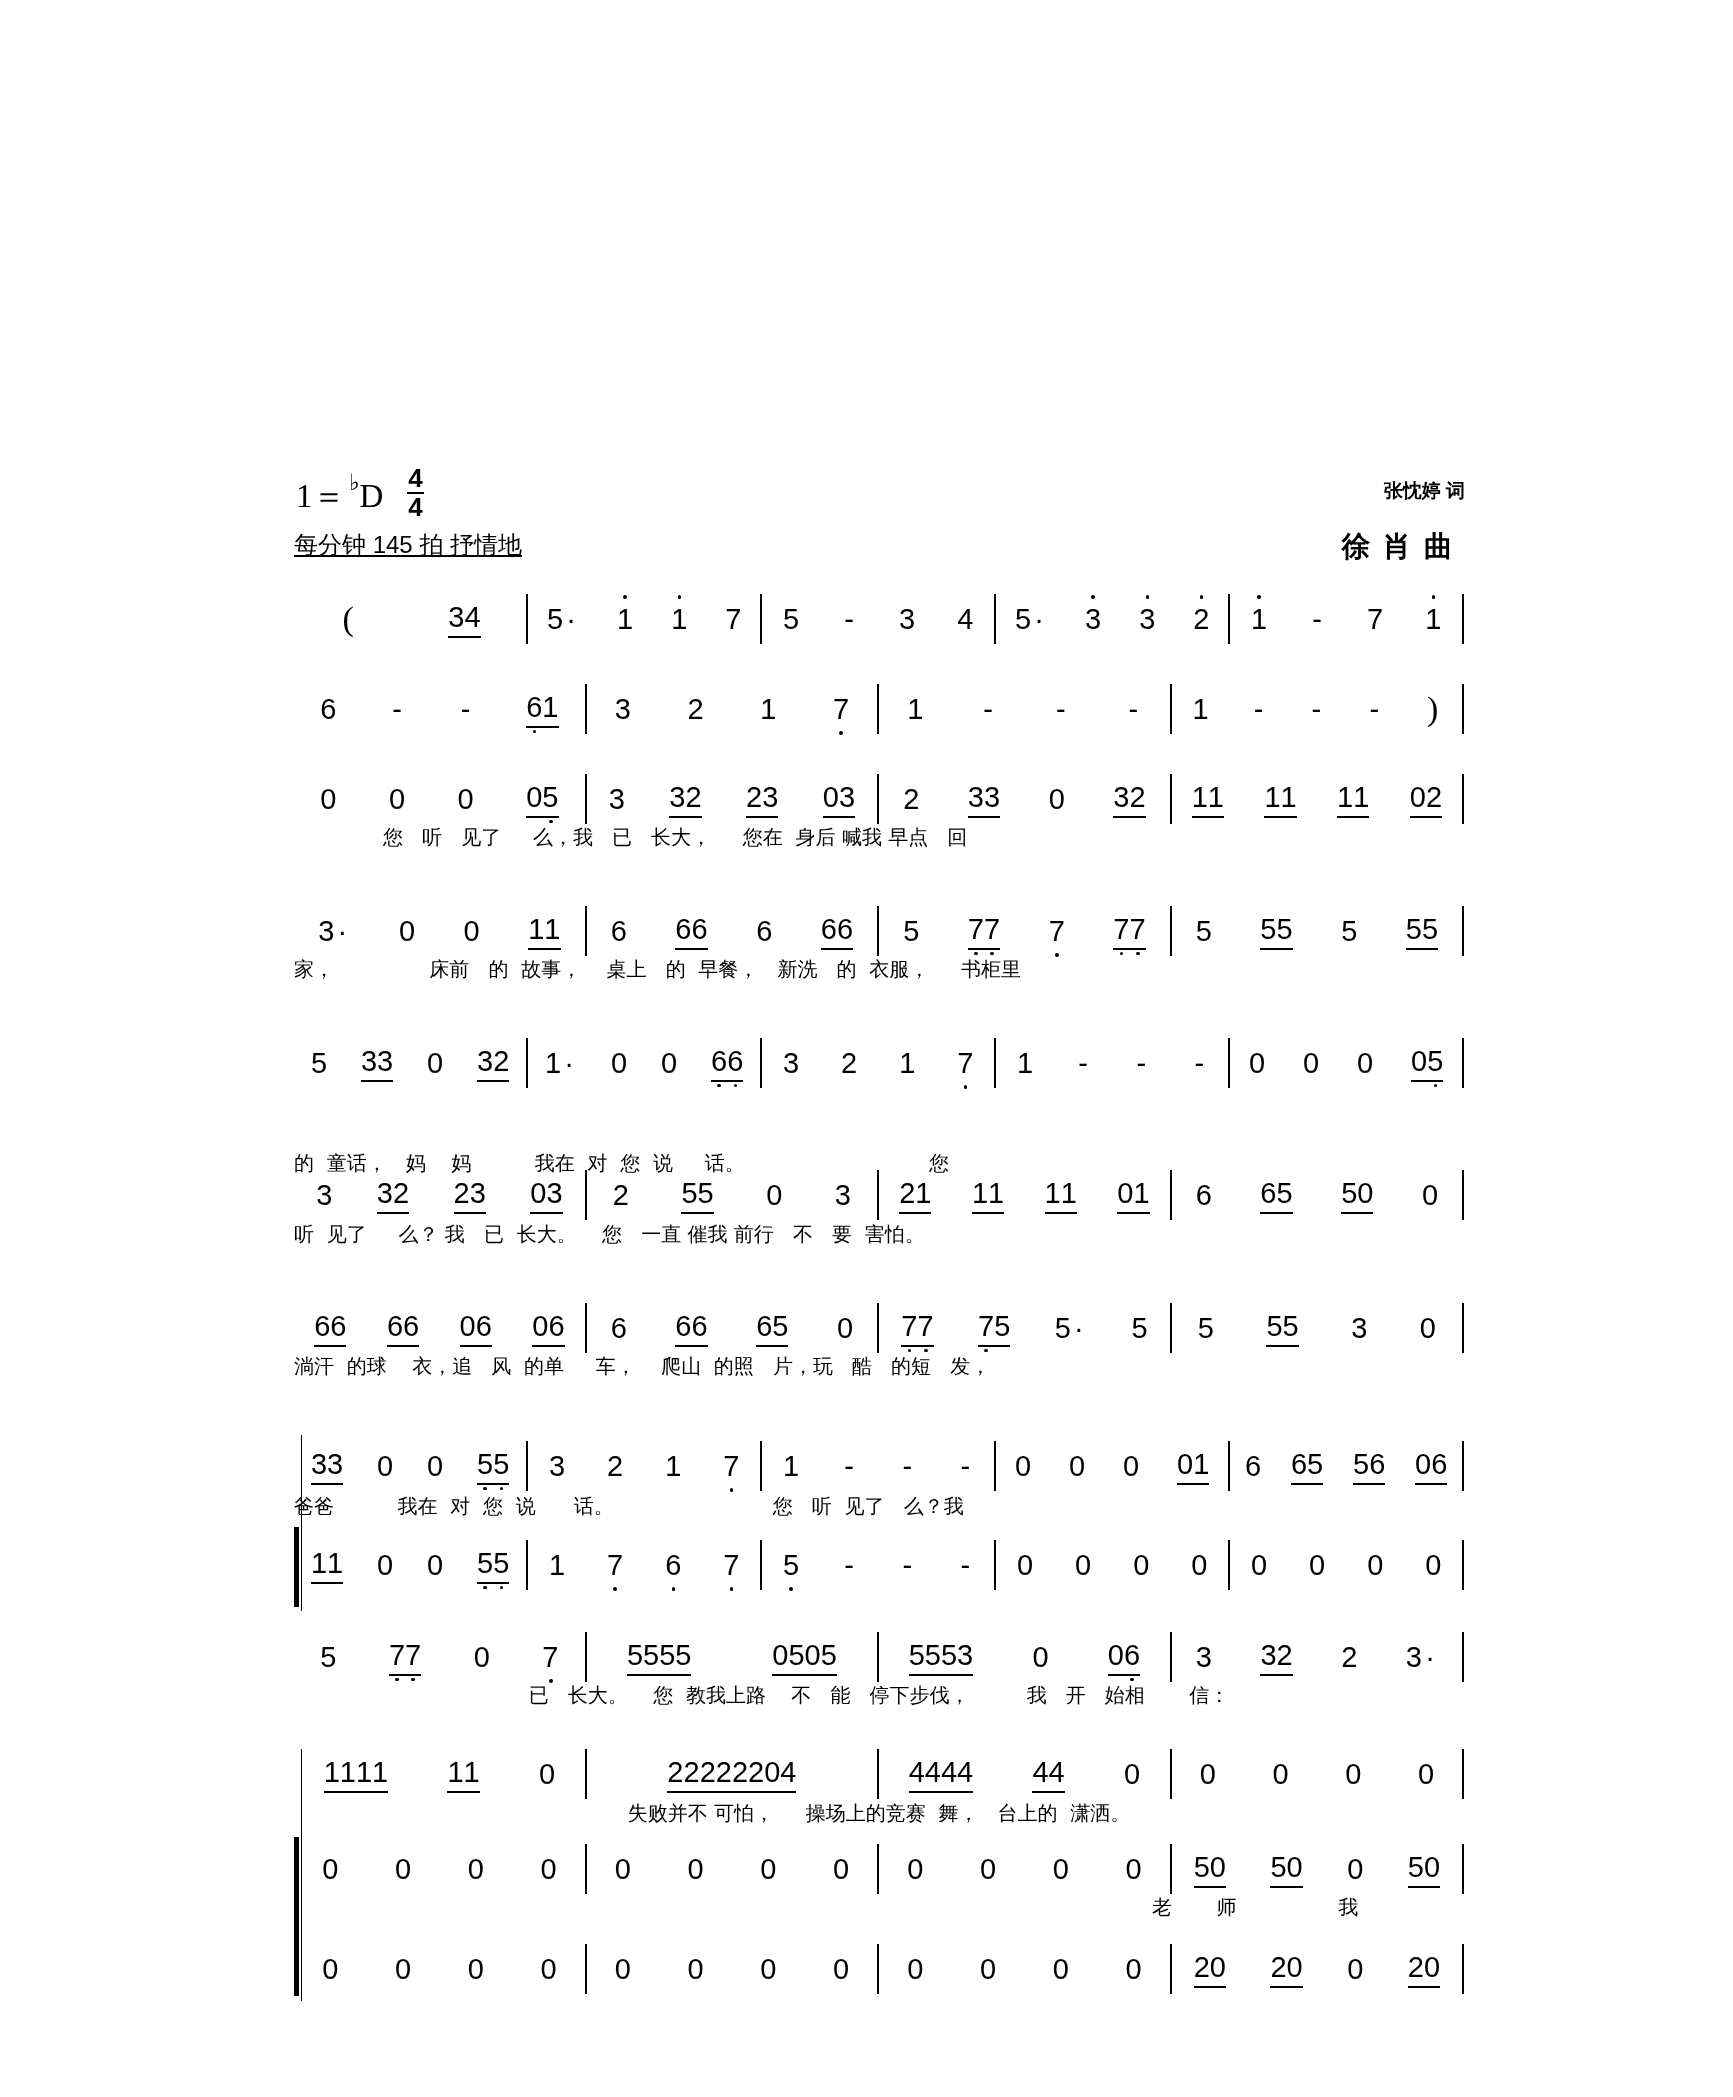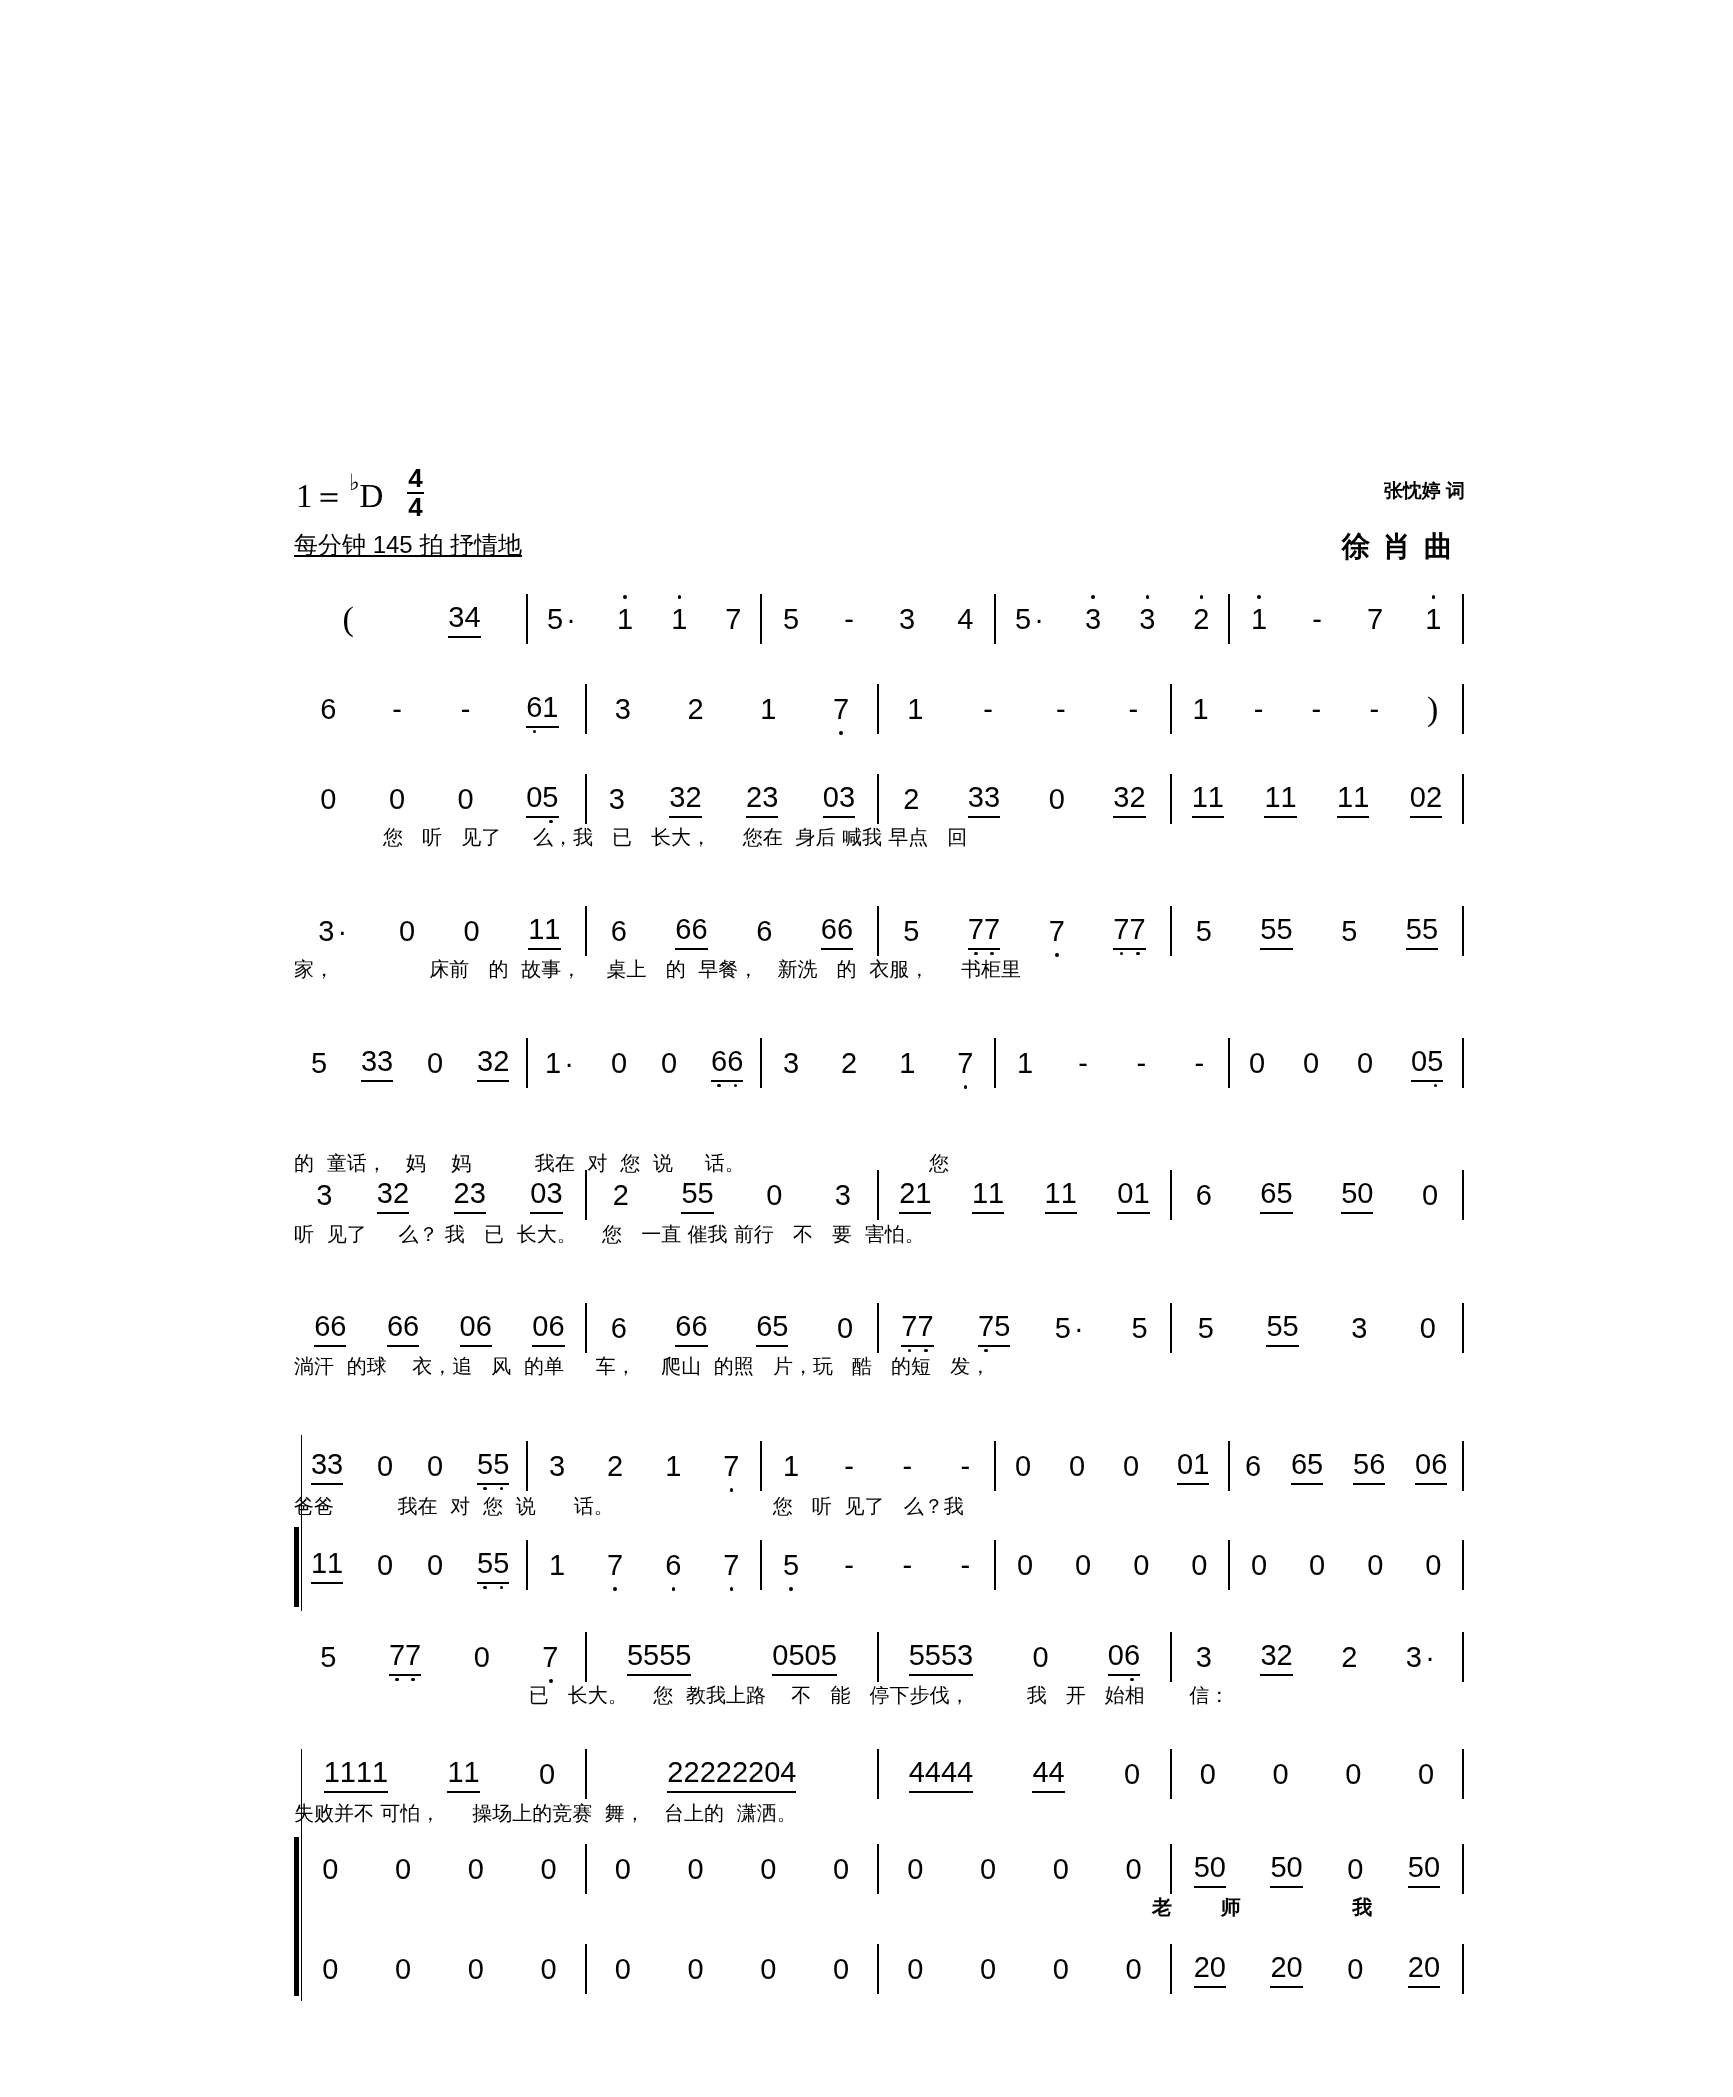--- a/index.html
+++ b/index.html
@@ -850,21 +850,21 @@
           </span>
           <span class="grp">
             <span class="tok">0</span>
           </span>
           <span class="grp">
             <span class="tok">0</span>
           </span>
         </div>
         <div class="bl"></div>
       </div>
-      <div class="lyrics" style="top: 1800px;">失败并不 可怕，     操场上的竞赛  舞，   台上的  潇洒。</div>
+      <div class="lyrics" style="top: 1800px; text-align: center;">失败并不 可怕，     操场上的竞赛  舞，   台上的  潇洒。</div>
       <div class="row" style="top: 1844px;">
         <div class="measure">
           <span class="grp">
             <span class="tok">0</span>
           </span>
           <span class="grp">
             <span class="tok">0</span>
           </span>
           <span class="grp">
             <span class="tok">0</span>
@@ -916,21 +916,21 @@
           <span class="grp">
             <span class="tok">0</span>
           </span>
           <span class="grp u1">
             <span class="tok">5</span>
             <span class="tok">0</span>
           </span>
         </div>
         <div class="bl"></div>
       </div>
-      <div class="lyrics" style="top: 1894px; left: 1152px; width: 319px; font-weight: bold;">老       师                我</div>
+      <div class="lyrics" style="top: 1894px; left: 1152px; width: 319px;">老       师                我</div>
       <div class="row" style="top: 1944px;">
         <div class="measure">
           <span class="grp">
             <span class="tok">0</span>
           </span>
           <span class="grp">
             <span class="tok">0</span>
           </span>
           <span class="grp">
             <span class="tok">0</span>

